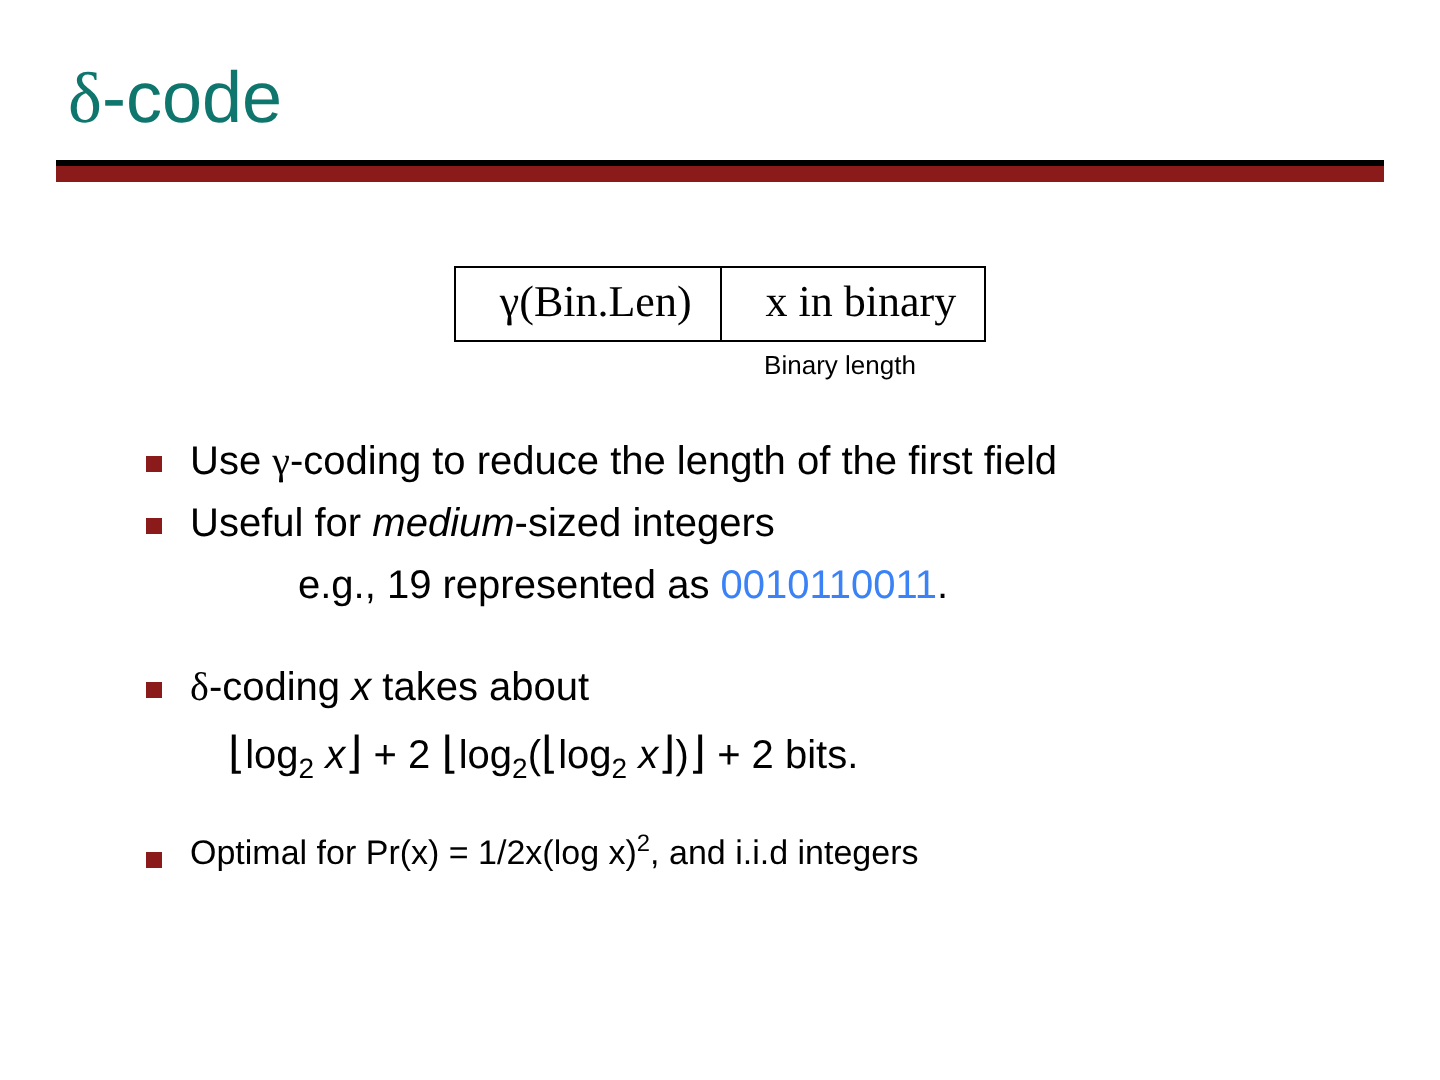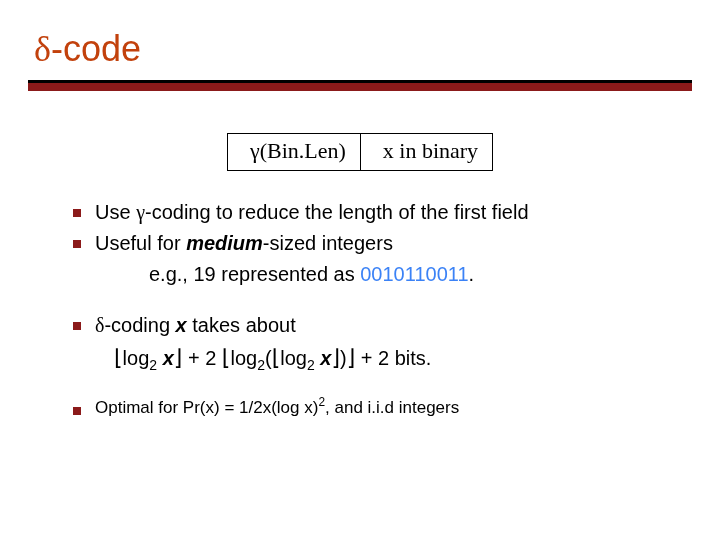--- a/index.html
+++ b/index.html
@@ -16,21 +16,21 @@
     position: relative;
     width: 720px;
     height: 540px;
     box-sizing: border-box;
   }
   .title-bar {
     padding: 28px 34px 6px 34px;
     font-size: 36px;
     font-weight: normal;
     font-family: Verdana, Geneva, sans-serif;
-    color: #c2410c;
+    color: #0f766e;
   }
   .title-bar .symbol {
     font-family: 'Times New Roman', serif;
   }
   .rule {
     margin: 4px 28px 0 28px;
     height: 8px;
     background: #8b1a1a;
     border-top: 3px solid #000;
   }
@@ -68,21 +68,21 @@
     margin-bottom: 4px;
   }
   .bullet .sq {
     position: absolute;
     left: 4px;
     top: 10px;
     width: 8px;
     height: 8px;
     background: #8b1a1a;
   }
-  .italic { font-style: italic; font-weight: bold; }
+  .italic { font-style: italic; }
   .sym { font-family: 'Times New Roman', serif; }
   .indent { margin-left: 80px; }
   .green { color: #3b82f6; }
   .spacer { height: 24px; }
   .formula {
     margin-left: 45px;
     font-size: 20px;
   }
   .small .bullet { font-size: 17px; }
   sub { font-size: 0.7em; vertical-align: sub; line-height: 0; }
@@ -101,20 +101,21 @@
   <div class="table-wrap">
     <table class="enc">
       <tbody>
           <tr>
         <td>
           <span class="sym">γ</span><span>(Bin.Len)</span>
         </td>
         <td>x in binary</td>
       </tr>
     </tbody></table>
+    <div class="caption">Binary length</div>
   </div>
 
   <div class="body">
 
     <div class="bullet">
       <span class="sq"></span>
       <span>Use </span><span class="sym">γ</span><span>-coding to reduce the length of the first field</span>
     </div>
 
     <div class="bullet">

